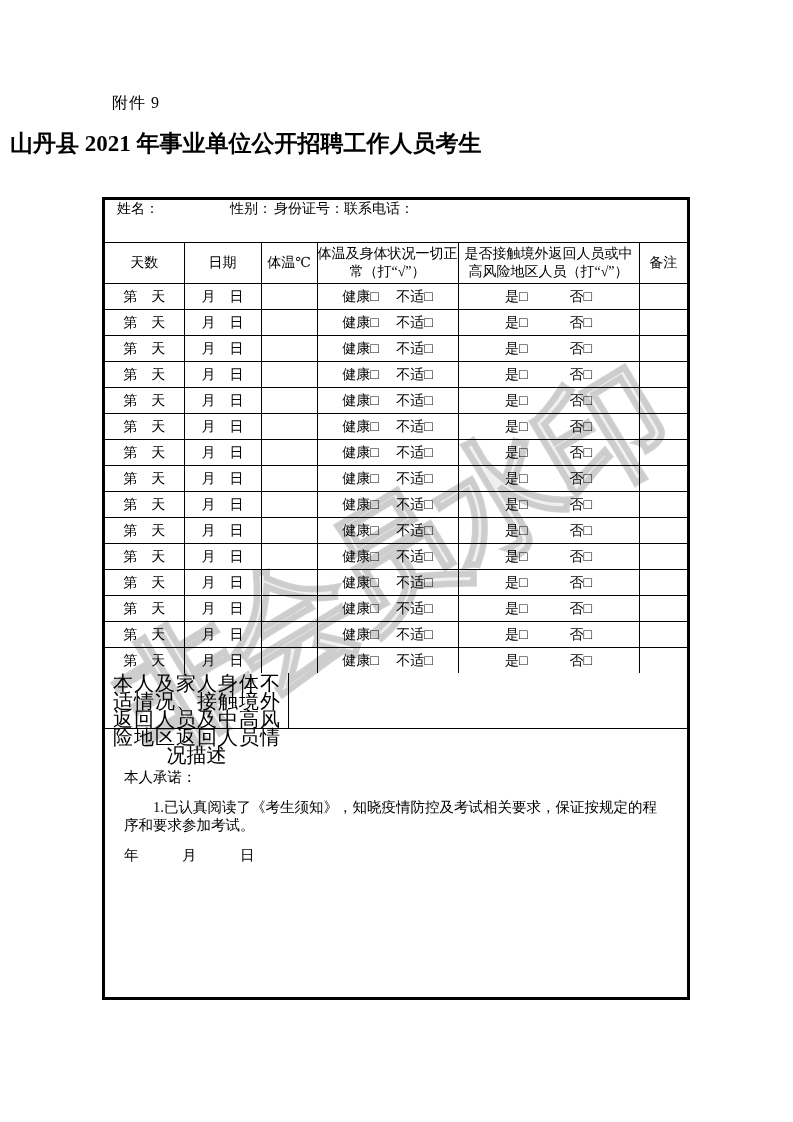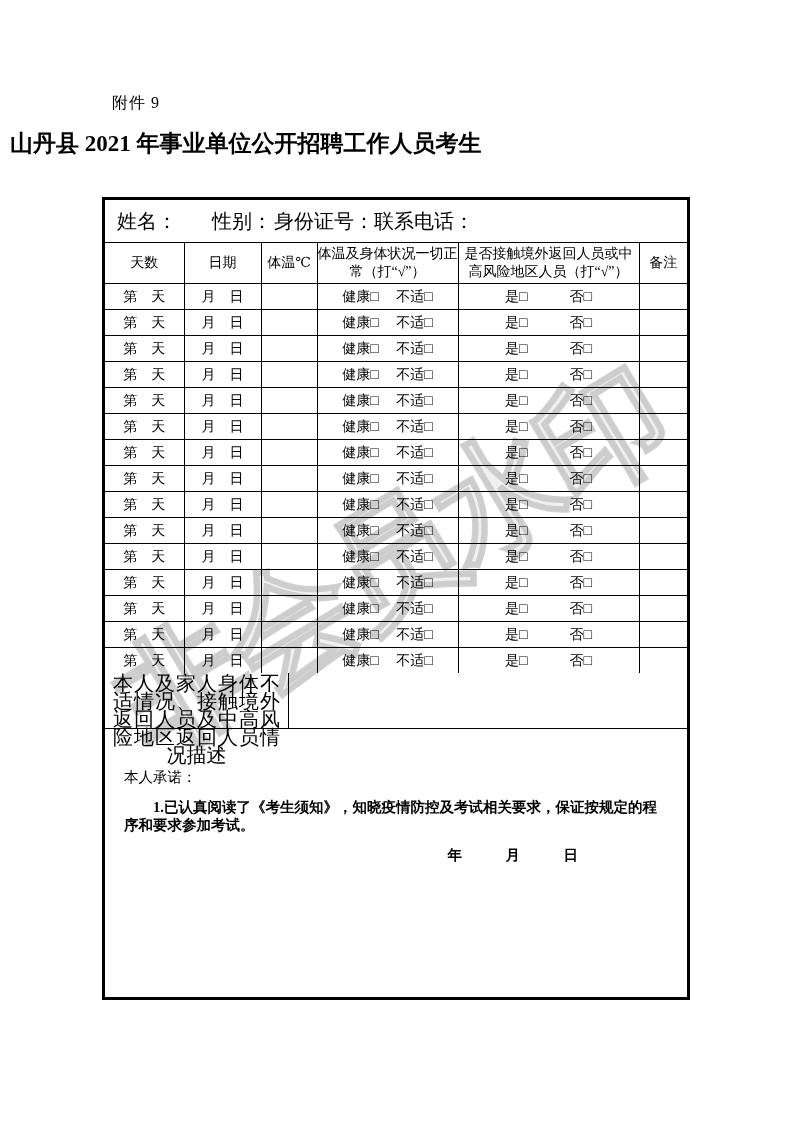--- a/index.html
+++ b/index.html
@@ -30,25 +30,25 @@
     text-align:left;font-weight:bold;font-size:23px;line-height:34px;
   }
   .form-box{
     position:absolute;left:102px;top:197px;
     width:588px;height:803px;
     border:3px solid #000;box-sizing:border-box;
     background:transparent;
   }
   .info-row{
     height:42px;border-bottom:1px solid #000;
-    display:flex;align-items:center;
-    font-size:20px;
+    display:flex;
+    font-size:14px;
   }
   .info-row span{white-space:pre;}
-  .m1{margin-left:12px;} .m2{margin-left:35px;} .m3{margin-left:2px;} .m4{}
+  .m1{margin-left:12px;} .m2{margin-left:71px;} .m3{margin-left:2px;} .m4{}
   table.grid{
     width:582px;border-collapse:collapse;border:hidden;
     table-layout:fixed;
   }
   table.grid th,table.grid td{
     border:1px solid #000;
     font-size:14px;font-weight:normal;
     text-align:center;vertical-align:middle;
     padding:0;line-height:18px;white-space:pre-wrap;
     overflow:hidden;
@@ -64,23 +64,23 @@
     font-size:20px;line-height:18px;
     text-align:justify;text-align-last:center;
     padding:1px 8px;display:block;
   }
   .desc-blank{flex:1;}
   .commitment{
     padding:28px 8px 0 8px;
     font-size:14.5px;line-height:18.6px;
   }
   .commitment p{margin:11px;}
-  .commitment p.item{text-indent:2em;font-weight:bold;}
+  .commitment p.item{text-indent:2em;}
   .sig-line{margin-top:14px;padding-left:70px;}
-  .date-line{margin-top:4px;text-align:right;padding-right:90px;white-space:pre;font-weight:bold;}
+  .date-line{margin-top:4px;text-align:left;padding-right:90px;white-space:pre;}
 </style>
 </head>
 <body>
 
 <div class="page">
 
   <div class="watermark">非会员水印</div>
 
   <div class="content">
     <div class="attachment">附件 9</div>

